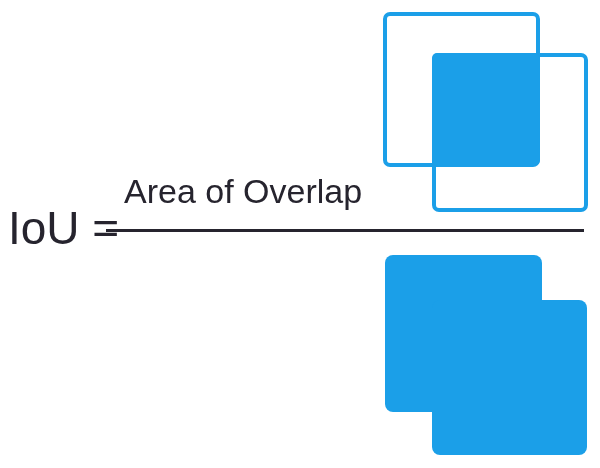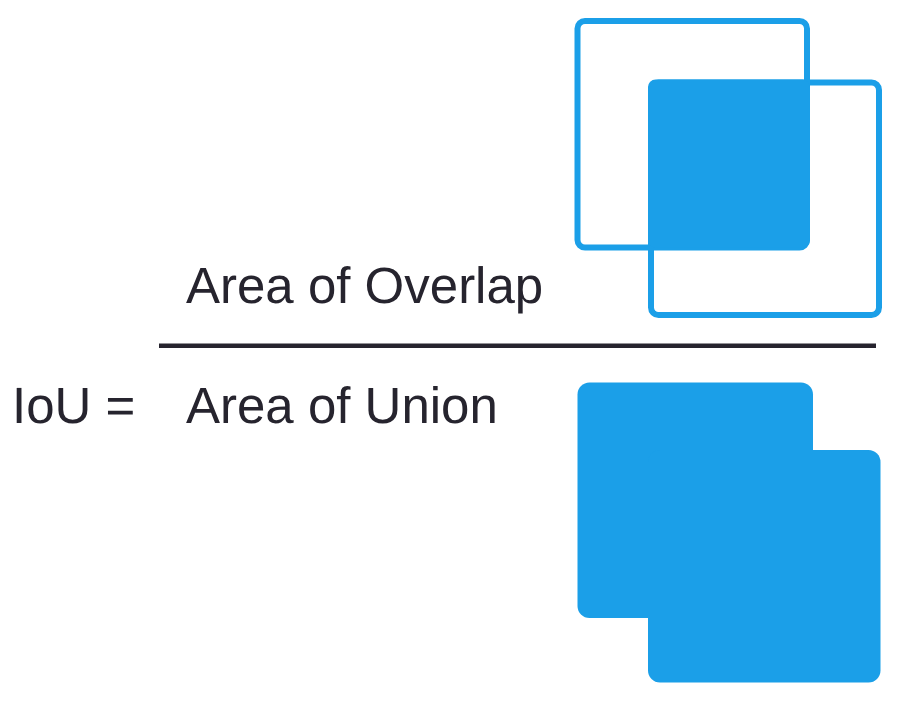--- a/index.html
+++ b/index.html
@@ -17,24 +17,23 @@
     overflow: hidden;
     font-family: "Liberation Sans", sans-serif;
     color: var(--ink);
   }
 
   
   .iou-label {
     position: absolute;
     left: 8px;
     top: 210px;
-    font-size: 34px;
+    font-size: 46px;
     line-height: 36px;
     white-space: nowrap;
-    margin-top: 43px;
   }
   .numerator {
     position: absolute;
     left: 124px;
     top: 173px;
     font-size: 34px;
     line-height: 36px;
     white-space: nowrap;
     text-align: center;
   }
@@ -110,21 +109,20 @@
 <body>
 
 <div class="canvas">
 
   <div class="iou-label">IoU =</div>
 
   <div class="numerator">Area of Overlap</div>
 
   <div class="frac-line"></div>
 
-  <div class="denominator">Area of Union</div>
 
   <div>
     <div class="box-a-outline"></div>
     <div class="box-b-outline"></div>
     <div class="overlap-fill"></div>
   </div>
 
   <div>
     <div class="union-box-a"></div>
     <div class="union-box-b"></div>

